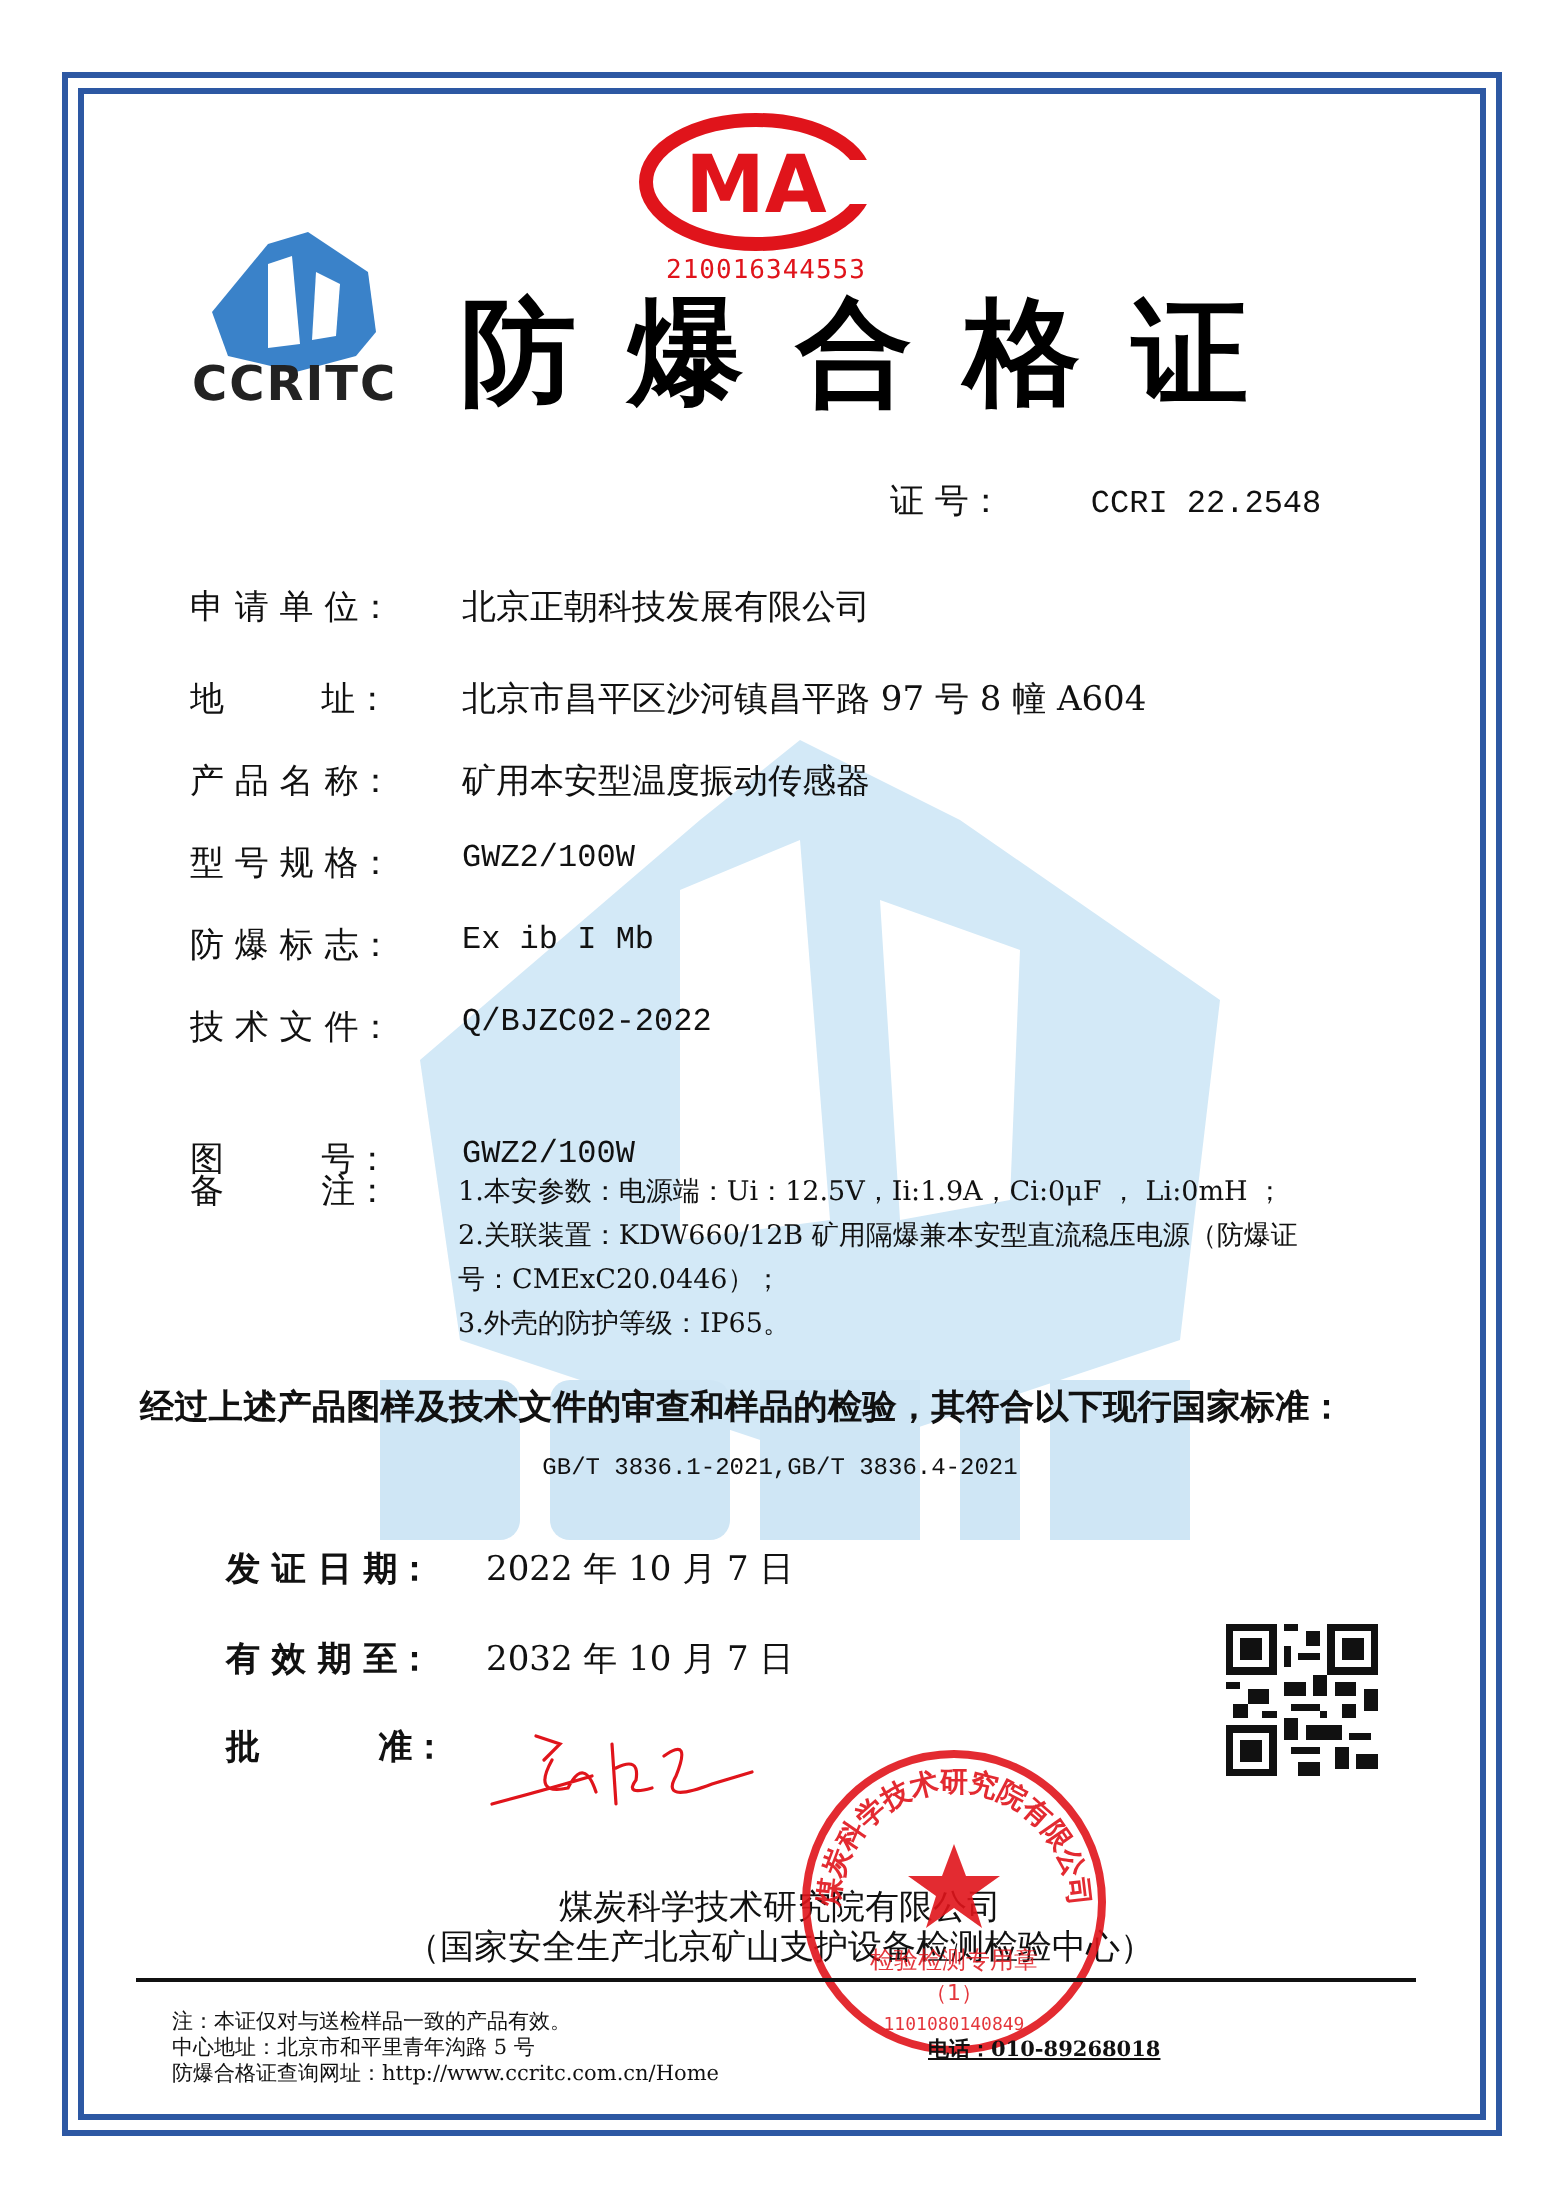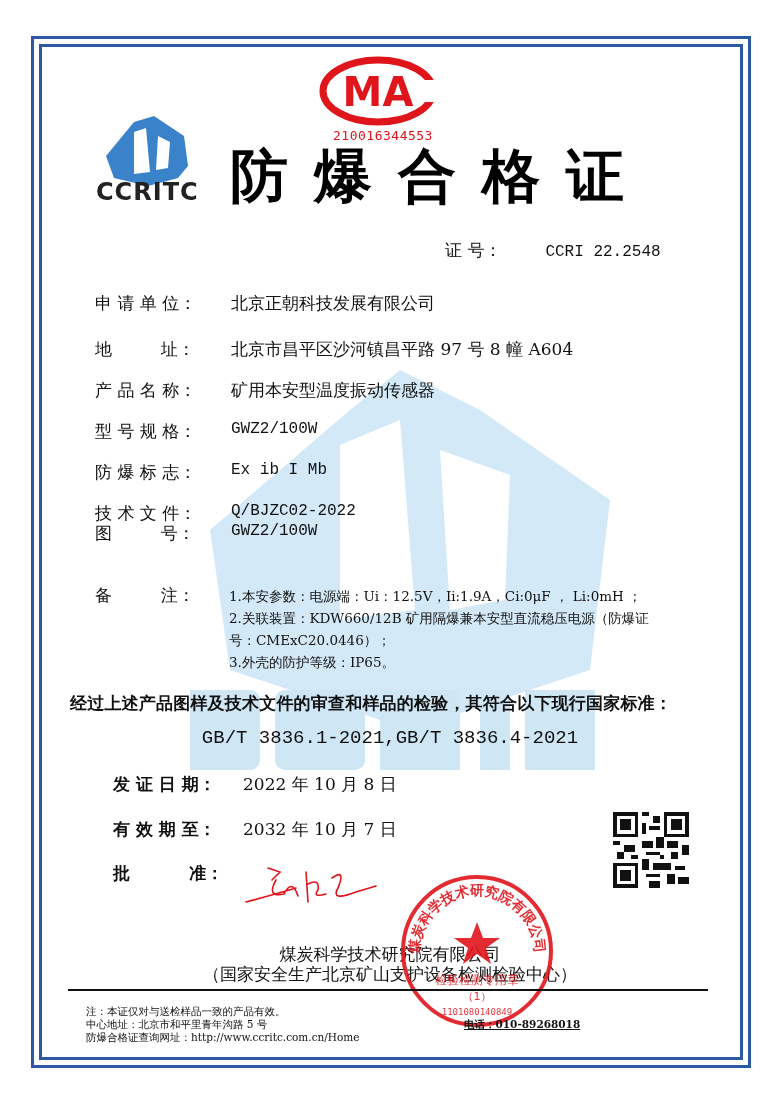--- a/index.html
+++ b/index.html
@@ -18,21 +18,21 @@
   .certno { position:absolute; left:445px; top:239px; font-size:17px; }
   .certno .lbl { display:inline-block; width:95px; letter-spacing:0; }
   .row { position:absolute; left:95px; font-size:17px; display:flex; }
   .row .label { width:136px; letter-spacing:0; white-space:pre; }
   .row .value { white-space:pre; }
   .mono { font-family:"Liberation Mono","DejaVu Sans Mono",monospace; font-size:16px; }
   .bold { font-weight:normal; }
   .remarks { position:absolute; left:229px; top:585px; font-size:13.5px; line-height:22px; }
   .remarks div { white-space:pre; }
   .conclusion { position:absolute; left:70px; top:692px; font-family:"DejaVu Sans","Liberation Sans",sans-serif; font-weight:bold; font-size:17px; letter-spacing:0.2px; }
-  .standards { position:absolute; left:0; width:780px; text-align:center; top:727px; font-family:"Liberation Mono","DejaVu Sans Mono",monospace; font-size:19px; }
+  .standards { position:absolute; left:0; width:780px; text-align:center; top:727px; font-family:"Liberation Mono","DejaVu Sans Mono",monospace; font-size:12px; }
   .date-row { position:absolute; left:113px; font-size:17px; display:flex; }
   .date-row .label { width:130px; white-space:pre; font-weight:bold; }
   .issuer { position:absolute; left:0; width:780px; text-align:center; font-family:"DejaVu Sans","Liberation Sans",sans-serif; font-size:17px; line-height:20px; }
   .rule { position:absolute; left:68px; top:989px; width:640px; height:2px; background:#111; }
   .notes { position:absolute; left:86px; top:1005px; font-size:10.5px; line-height:13px; font-weight:normal; }
   .notes div { white-space:pre; }
   .phone { position:absolute; left:464px; top:1018px; font-size:10.5px; font-weight:bold;text-decoration:underline; }
   .qr { position:absolute; left:610px; top:812px; width:82px; height:76px; }
   .seal { position:absolute; left:398px; top:872px; width:158px; height:158px; }
   .signature { position:absolute; left:236px; top:858px; width:150px; height:50px; }
@@ -94,41 +94,41 @@
   <span class="value mono">GWZ2/100W</span>
 </div>
 <div class="row" style="top:461px">
   <span class="label bold">防 爆 标 志：</span>
   <span class="value mono">Ex ib I Mb</span>
 </div>
 <div class="row" style="top:502px">
   <span class="label bold">技 术 文 件：</span>
   <span class="value mono">Q/BJZC02-2022</span>
 </div>
-<div class="row" style="top:522px">
+<div class="row" style="top:568px">
   <span class="label bold">图         号：</span>
   <span class="value mono">GWZ2/100W</span>
 </div>
 <div class="row" style="top:584px">
   <span class="label bold">备         注：</span>
 </div>
 
 <div class="remarks">
   <div>1.本安参数：电源端：Ui：12.5V，Ii:1.9A，Ci:0μF ， Li:0mH ；</div>
   <div>2.关联装置：KDW660/12B 矿用隔爆兼本安型直流稳压电源（防爆证</div>
   <div>号：CMExC20.0446）；</div>
   <div>3.外壳的防护等级：IP65。</div>
 </div>
 
 <div class="conclusion">经过上述产品图样及技术文件的审查和样品的检验，其符合以下现行国家标准：</div>
 <div class="standards">GB/T 3836.1-2021,GB/T 3836.4-2021</div>
 
 <div class="date-row" style="top:773px">
   <span class="label">发 证 日 期：</span>
-  <span>2022 年 10 月 8 日</span>
+  <span>2022 年 10 月 7 日</span>
 </div>
 <div class="date-row" style="top:818px">
   <span class="label">有 效 期 至：</span>
   <span>2032 年 10 月 7 日</span>
 </div>
 <div class="date-row" style="top:862px">
   <span class="label">批          准：</span>
 </div>
 
 <svg class="signature" viewBox="0 0 150 50">

